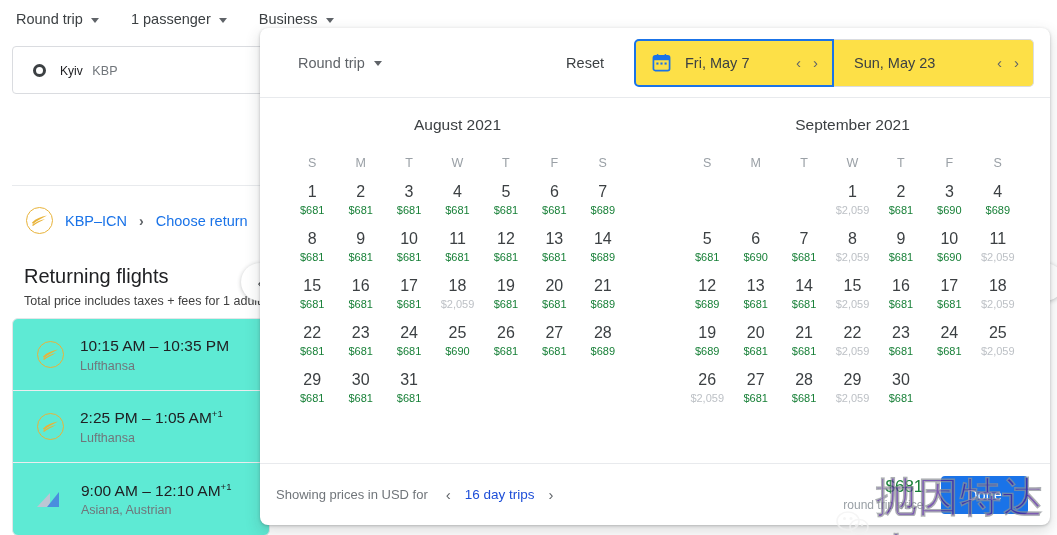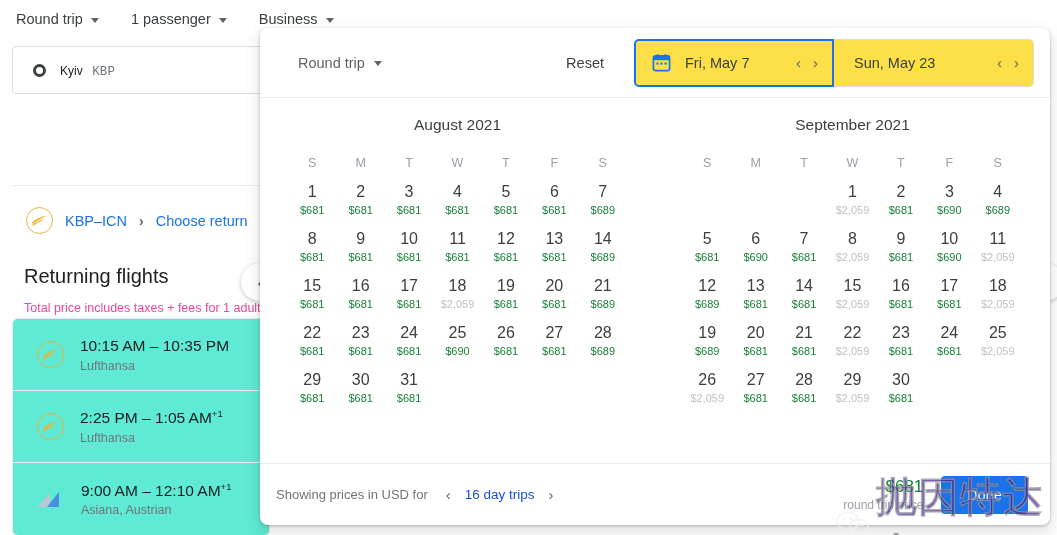--- a/index.html
+++ b/index.html
@@ -30,35 +30,35 @@
   .origin-box {
     position: absolute; left: 12px; top: 46px; width: 300px; height: 48px;
     border: 1px solid #dadce0; border-radius: 4px; background: #fff;
     display: flex; align-items: center; padding-left: 20px; gap: 14px;
   }
   .radio-ring {
     width: 13px; height: 13px; border-radius: 50%;
     border: 3px solid #3c4043;
   }
   .origin-city { font-size: 12px; color: #202124; }
-  .origin-code { font-size: 12.5px; color: #70757a; margin-left: 5px; letter-spacing: .2px; font-family: Liberation Mono, monospace; }
+  .origin-code { font-size: 12.5px; color: #70757a; margin-left: 5px; letter-spacing: .2px; }
 
   .bg-divider { position: absolute; left: 12px; top: 185px; width: 248px; height: 1px; background: #e8eaed; }
 
   .crumbs { position: absolute; left: 26px; top: 207px; display: flex; align-items: center; gap: 12px; }
   .lh-logo {
     width: 27px; height: 27px; border-radius: 50%; border: 1.6px solid #e8b33a;
     display: flex; align-items: center; justify-content: center;
     color: #e8b33a; font-size: 15px; line-height: 1;
   }
   .crumb-link { font-size: 14.5px; color: #1a73e8; cursor: pointer; }
   .crumb-sep { font-size: 14px; color: #5f6368; font-weight: bold; }
 
   .ret-title { position: absolute; left: 24px; top: 265px; font-size: 20px; color: #202124; }
-  .ret-sub   { position: absolute; left: 24px; top: 294px; font-size: 12.5px; color: #ec4899; white-space: nowrap; margin-top: 7px; }
+  .ret-sub   { position: absolute; left: 24px; top: 294px; font-size: 12.5px; color: #404040; white-space: nowrap; }
 
   .flight-list { position: absolute; left: 12px; top: 318px; width: 258px; border: 1px solid #e4e6e8; border-top: 1px solid #e4e6e8; border-radius: 6px; background: #5eead4; overflow: hidden; }
   .flight-row { display: flex; align-items: center; gap: 16px; height: 72px; padding: 0 0 0 24px; border-bottom: 1px solid #ebedef; }
   .flight-row:last-child { border-bottom: none; }
   .f-times { font-size: 15.5px; color: #202124; white-space: nowrap; font-weight: 500; }
   .f-times sup { font-size: 9.5px; vertical-align: super; }
   .f-airline { font-size: 12.5px; color: #70757a; margin-top: 3px; white-space: nowrap; }
   .asiana-tail {
     width: 28px; height: 20px; position: relative; flex: 0 0 auto;
   }

